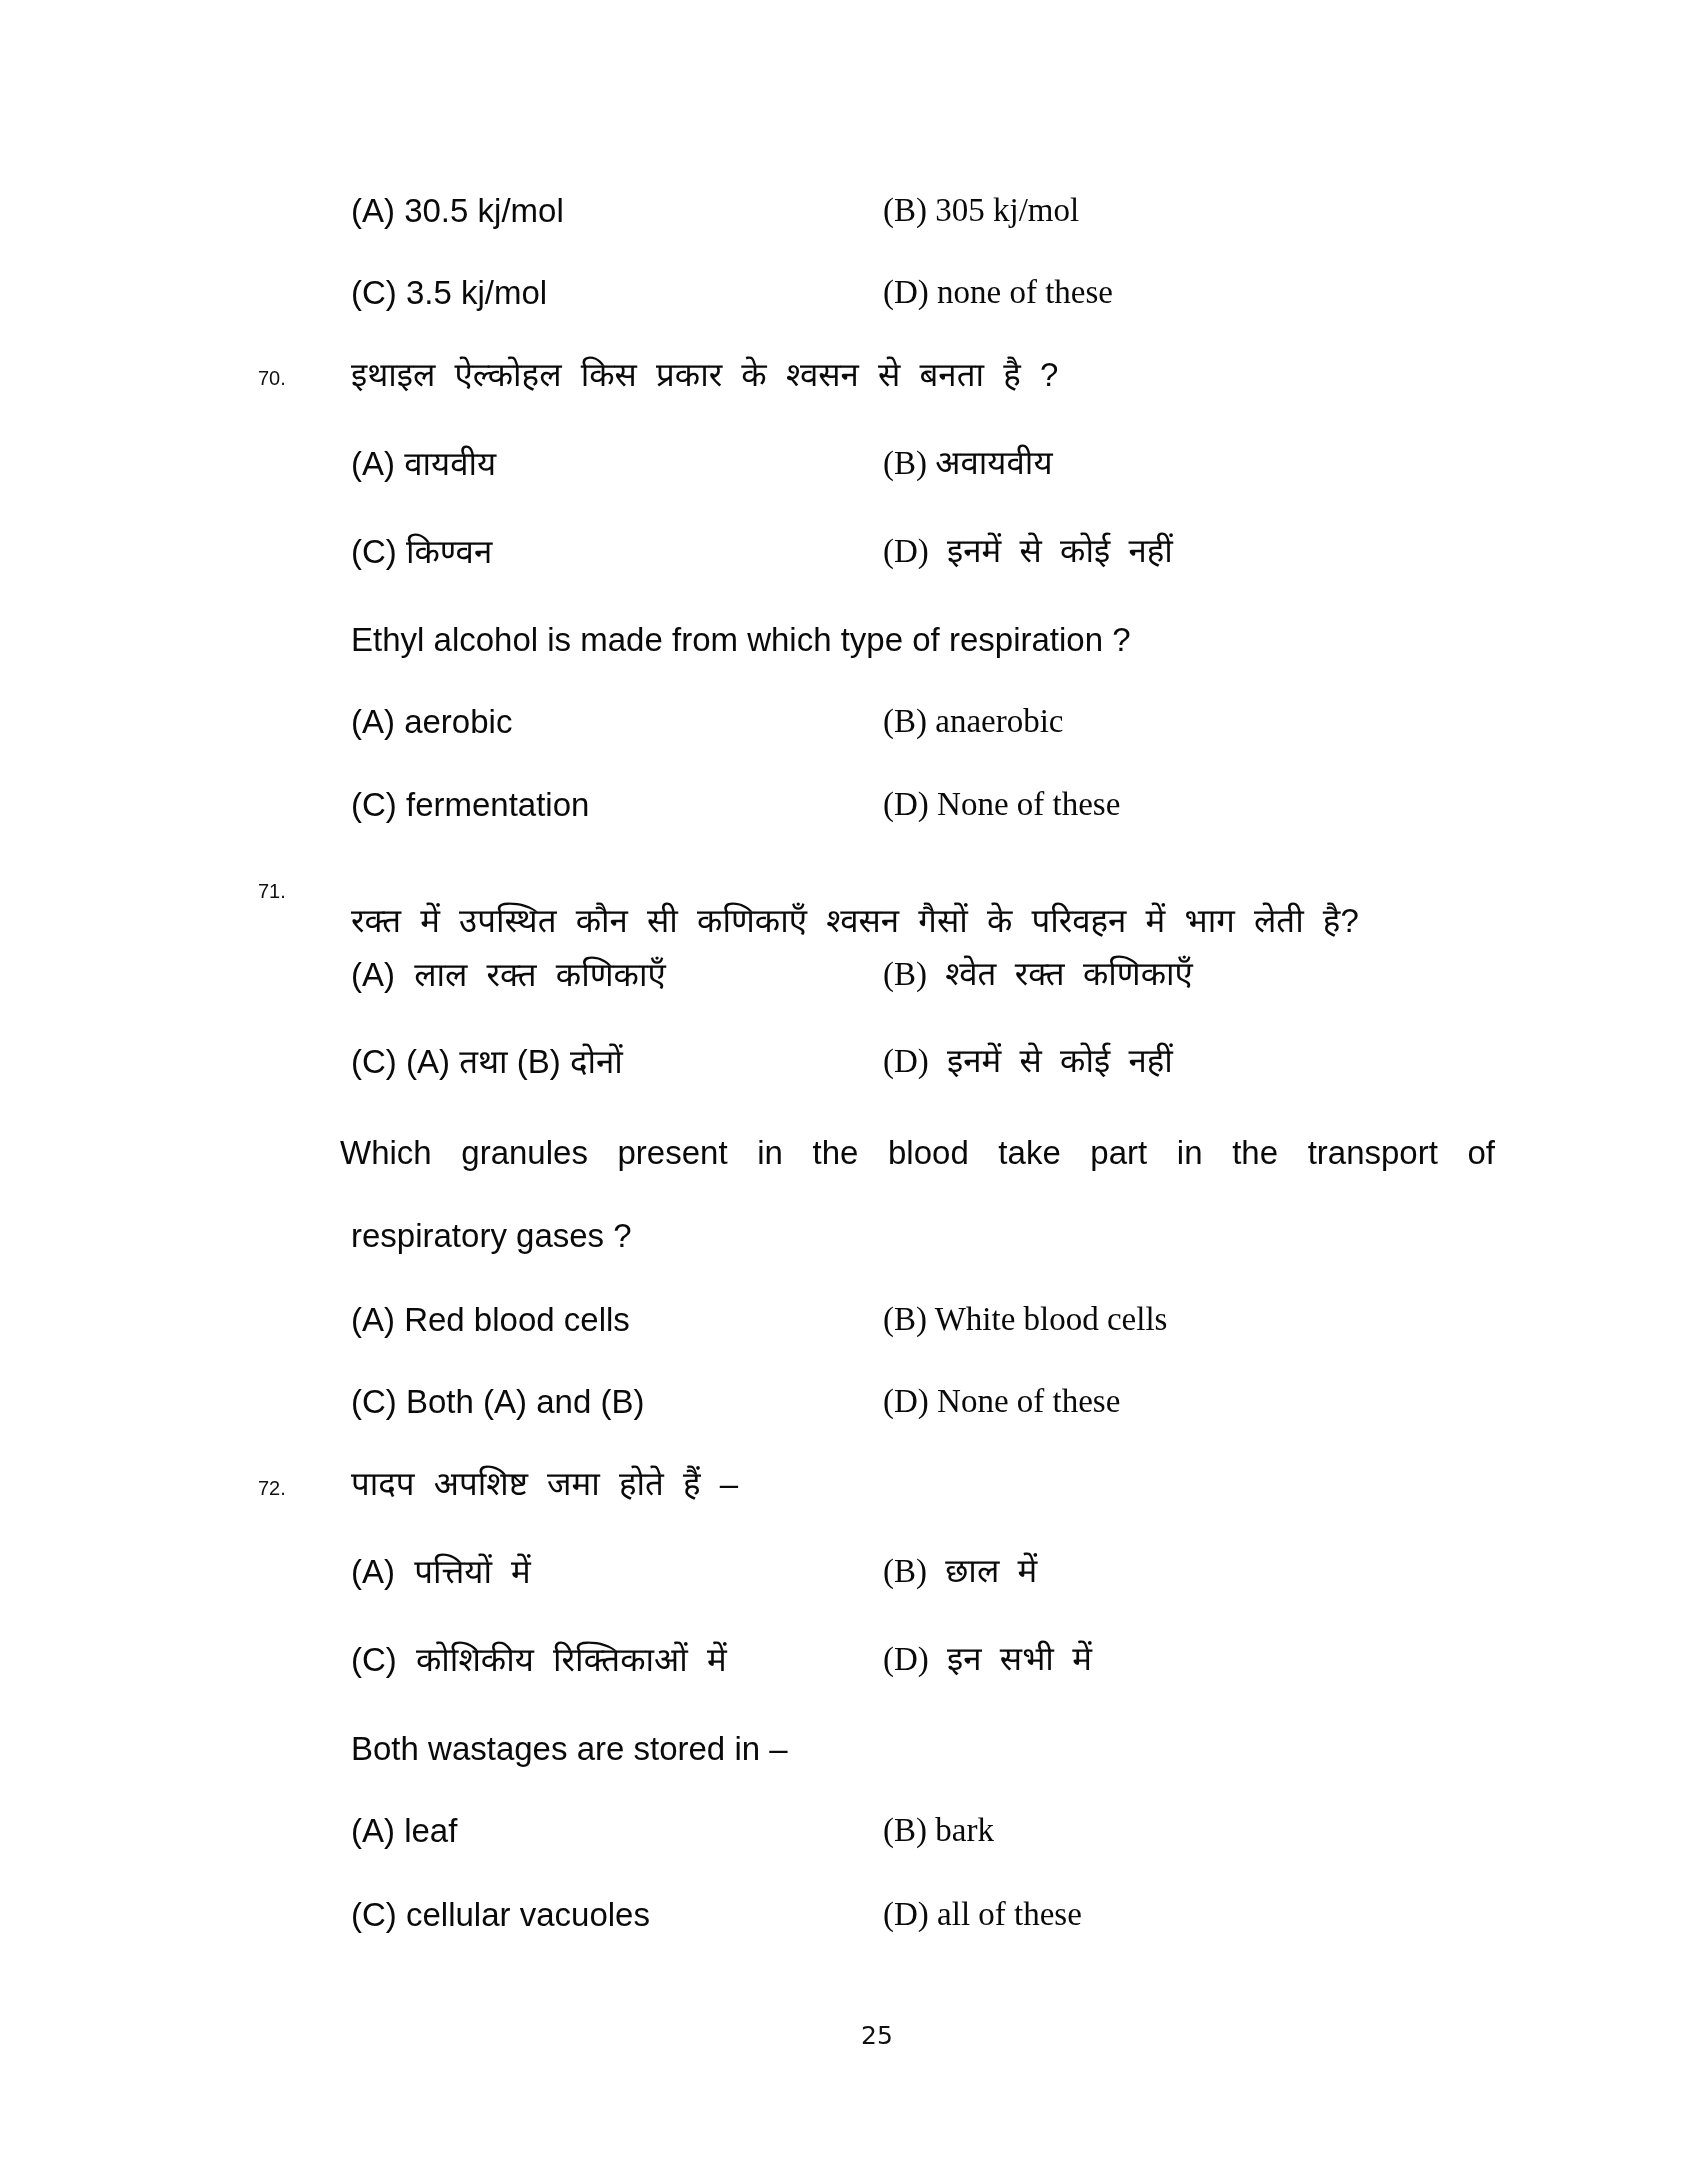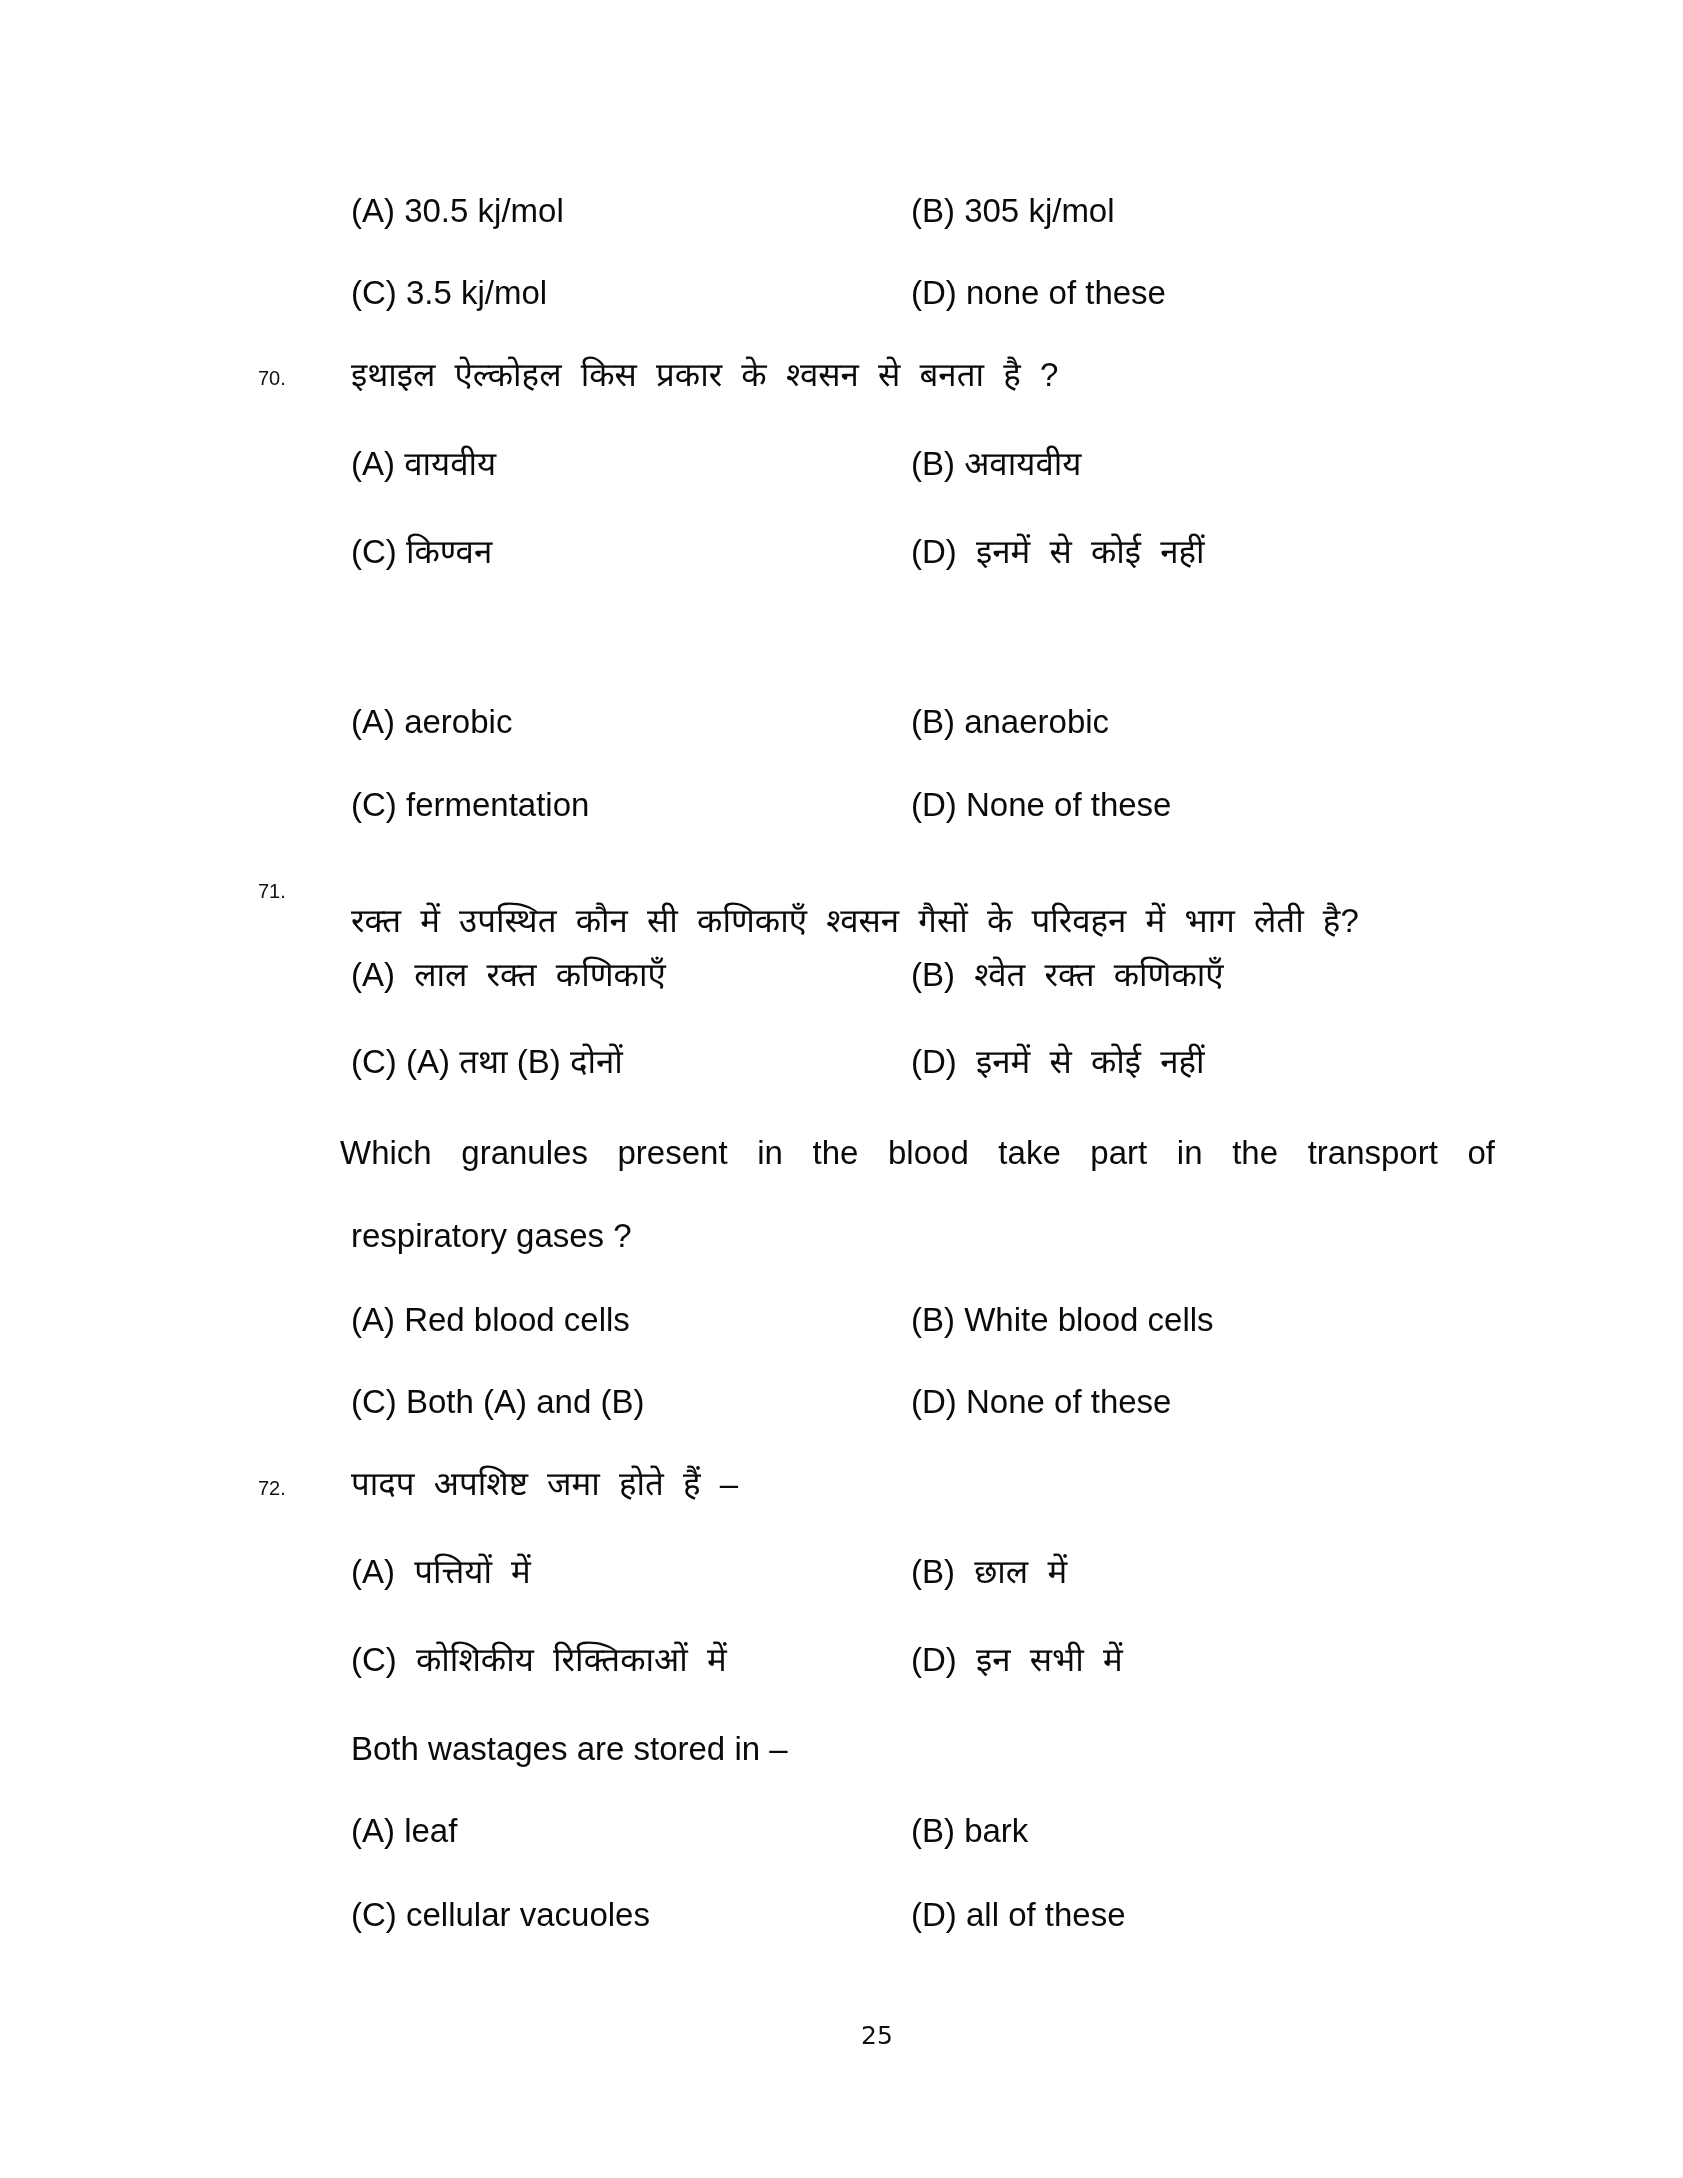--- a/index.html
+++ b/index.html
@@ -30,21 +30,21 @@
       height: 33px;
     }
     .qnum {
       position: absolute;
       left: 258px;
       font-size: 20px;
       line-height: 28px;
       color: #111111;
     }
     .col-a { left: 351px; }
-    .col-b { left: 911px; }
+    .col-b { left: 883px; font-family: Liberation Serif, serif; }
     .full {
       left: 340px;
       width: 1155px;
       text-align: justify;
       text-align-last: justify;
     }
     .hindi {
       word-spacing: 10px;
     }
     .footer {
@@ -67,20 +67,21 @@
   <div class="line col-b" style="top:194px">(B) 305 kj/mol</div>
   <div class="line col-a" style="top:276px">(C) 3.5 kj/mol</div>
   <div class="line col-b" style="top:276px">(D) none of these</div>
 
   <div class="qnum" style="top:364px">70.</div>
   <div class="line col-a hindi" style="top:358px">इथाइल ऐल्कोहल किस प्रकार के श्वसन से बनता है ?</div>
   <div class="line col-a" style="top:447px">(A) वायवीय</div>
   <div class="line col-b" style="top:447px">(B) अवायवीय</div>
   <div class="line col-a" style="top:535px">(C) किण्वन</div>
   <div class="line col-b hindi" style="top:535px">(D) इनमें से कोई नहीं</div>
+  <div class="line col-a" style="top:623px">Ethyl alcohol is made from which type of respiration ?</div>
   <div class="line col-a" style="top:705px">(A) aerobic</div>
   <div class="line col-b" style="top:705px">(B) anaerobic</div>
   <div class="line col-a" style="top:788px">(C) fermentation</div>
   <div class="line col-b" style="top:788px">(D) None of these</div>
 
   <div class="qnum" style="top:877px">71.</div>
   <div class="line col-a hindi" style="top:904px">रक्त में उपस्थित कौन सी कणिकाएँ श्वसन गैसों के परिवहन में भाग लेती है?</div>
   <div class="line col-a hindi" style="top:958px">(A) लाल रक्त कणिकाएँ</div>
   <div class="line col-b hindi" style="top:958px">(B) श्वेत रक्त कणिकाएँ</div>
   <div class="line col-a" style="top:1045px">(C) (A) तथा (B) दोनों</div>

